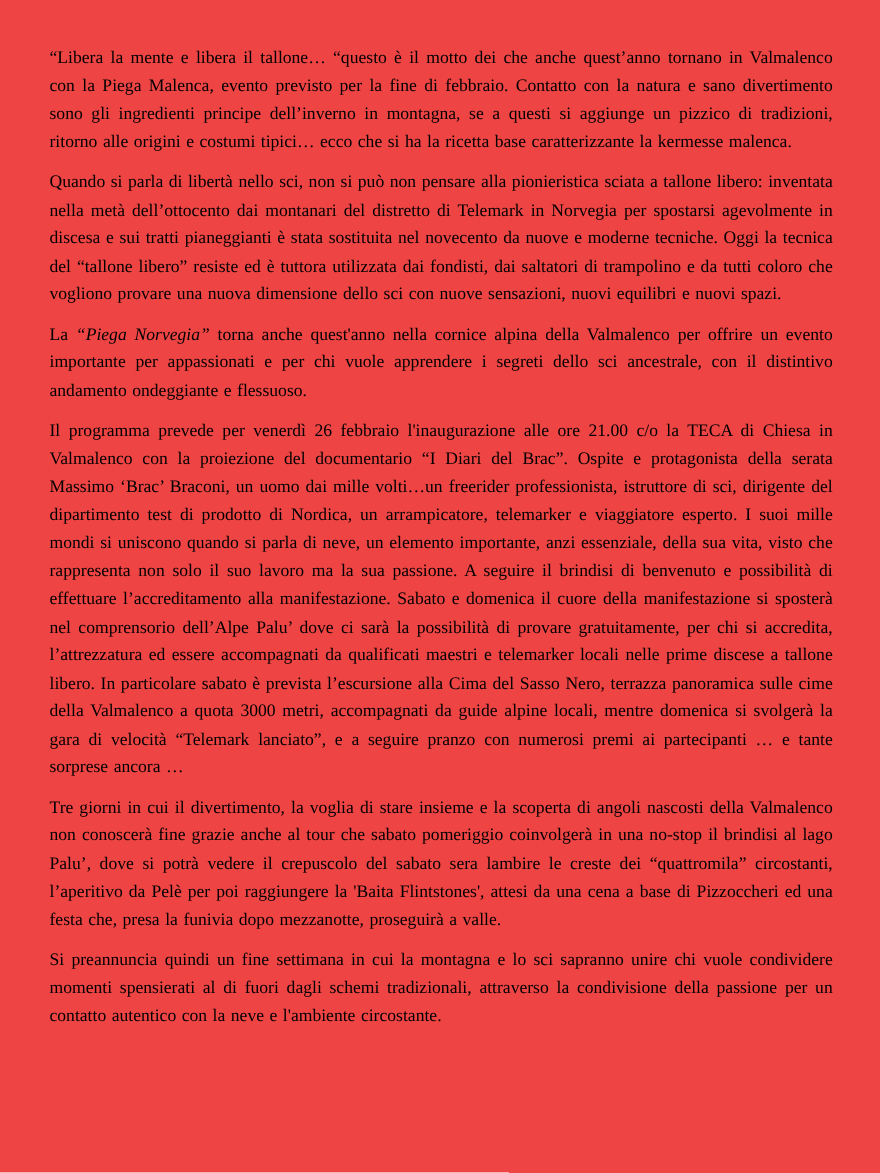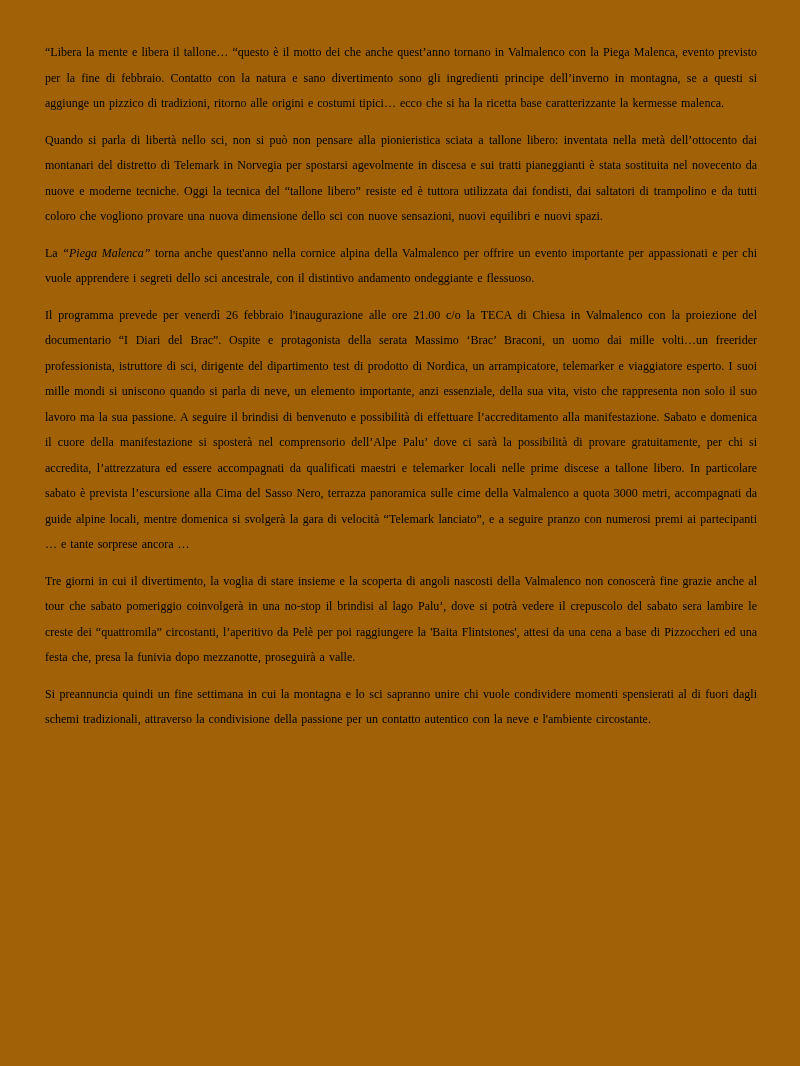--- a/index.html
+++ b/index.html
@@ -4,25 +4,25 @@
 <style>
   html, body {
     margin: 0;
     padding: 0;
     background: #ffffff;
   }
   .page {
     width: 800px;
     height: 1066px;
     box-sizing: border-box;
-    background: #a16207;
+    background: #ef4444;
     color: #000000;
     padding: 40px 43px 20px 45px;
     font-family: "Liberation Serif", "DejaVu Serif", serif;
-    font-size: 12px;
+    font-size: 16px;
     line-height: 25.5px;
     overflow: hidden;
   }
   .para {
     margin: 0 0 11px 0;
     text-align: justify;
     word-spacing: 1px;
   }
   .para:last-child {
     margin-bottom: 0;
@@ -33,21 +33,21 @@
 </style>
 </head>
 <body>
 
 <div class="page">
 
   <p class="para">“Libera la mente e libera il tallone… “questo è il motto dei che anche quest’anno tornano in Valmalenco con la Piega Malenca, evento previsto per la fine di febbraio. Contatto con la natura e sano divertimento sono gli ingredienti principe dell’inverno in montagna, se a questi si aggiunge un pizzico di tradizioni, ritorno alle origini e costumi tipici… ecco che si ha la ricetta base caratterizzante la kermesse malenca.</p>
 
   <p class="para">Quando si parla di libertà nello sci, non si può non pensare alla pionieristica sciata a tallone libero: inventata nella metà dell’ottocento dai montanari del distretto di Telemark in Norvegia per spostarsi agevolmente in discesa e sui tratti pianeggianti è stata sostituita nel novecento da nuove e moderne tecniche. Oggi la tecnica del “tallone libero” resiste ed è tuttora utilizzata dai fondisti, dai saltatori di trampolino e da tutti coloro che vogliono provare una nuova dimensione dello sci con nuove sensazioni, nuovi equilibri e nuovi spazi.</p>
 
-  <p class="para"><span>La </span><span class="italic">“Piega Malenca”</span><span> torna anche quest'anno nella cornice alpina della Valmalenco per offrire un evento importante per appassionati e per chi vuole apprendere i segreti dello sci ancestrale, con il distintivo andamento ondeggiante e flessuoso.</span></p>
+  <p class="para"><span>La </span><span class="italic">“Piega Norvegia”</span><span> torna anche quest'anno nella cornice alpina della Valmalenco per offrire un evento importante per appassionati e per chi vuole apprendere i segreti dello sci ancestrale, con il distintivo andamento ondeggiante e flessuoso.</span></p>
 
   <p class="para">Il programma prevede per venerdì 26 febbraio l'inaugurazione alle ore 21.00 c/o la TECA di Chiesa in Valmalenco con la proiezione del documentario “I Diari del Brac”. Ospite e protagonista della serata Massimo ‘Brac’ Braconi, un uomo dai mille volti…un freerider professionista, istruttore di sci, dirigente del dipartimento test di prodotto di Nordica, un arrampicatore, telemarker e viaggiatore esperto. I suoi mille mondi si uniscono quando si parla di neve, un elemento importante, anzi essenziale, della sua vita, visto che rappresenta non solo il suo lavoro ma la sua passione. A seguire il brindisi di benvenuto e possibilità di effettuare l’accreditamento alla manifestazione. Sabato e domenica il cuore della manifestazione si sposterà nel comprensorio dell’Alpe Palu’ dove ci sarà la possibilità di provare gratuitamente, per chi si accredita, l’attrezzatura ed essere accompagnati da qualificati maestri e telemarker locali nelle prime discese a tallone libero. In particolare sabato è prevista l’escursione alla Cima del Sasso Nero, terrazza panoramica sulle cime della Valmalenco a quota 3000 metri, accompagnati da guide alpine locali, mentre domenica si svolgerà la gara di velocità “Telemark lanciato”, e a seguire pranzo con numerosi premi ai partecipanti … e tante sorprese ancora …</p>
 
   <p class="para">Tre giorni in cui il divertimento, la voglia di stare insieme e la scoperta di angoli nascosti della Valmalenco non conoscerà fine grazie anche al tour che sabato pomeriggio coinvolgerà in una no-stop il brindisi al lago Palu’, dove si potrà vedere il crepuscolo del sabato sera lambire le creste dei “quattromila” circostanti, l’aperitivo da Pelè per poi raggiungere la 'Baita Flintstones', attesi da una cena a base di Pizzoccheri ed una festa che, presa la funivia dopo mezzanotte, proseguirà a valle.</p>
 
   <p class="para">Si preannuncia quindi un fine settimana in cui la montagna e lo sci sapranno unire chi vuole condividere momenti spensierati al di fuori dagli schemi tradizionali, attraverso la condivisione della passione per un contatto autentico con la neve e l'ambiente circostante.</p>
 
 </div>
 
 </body></html>

